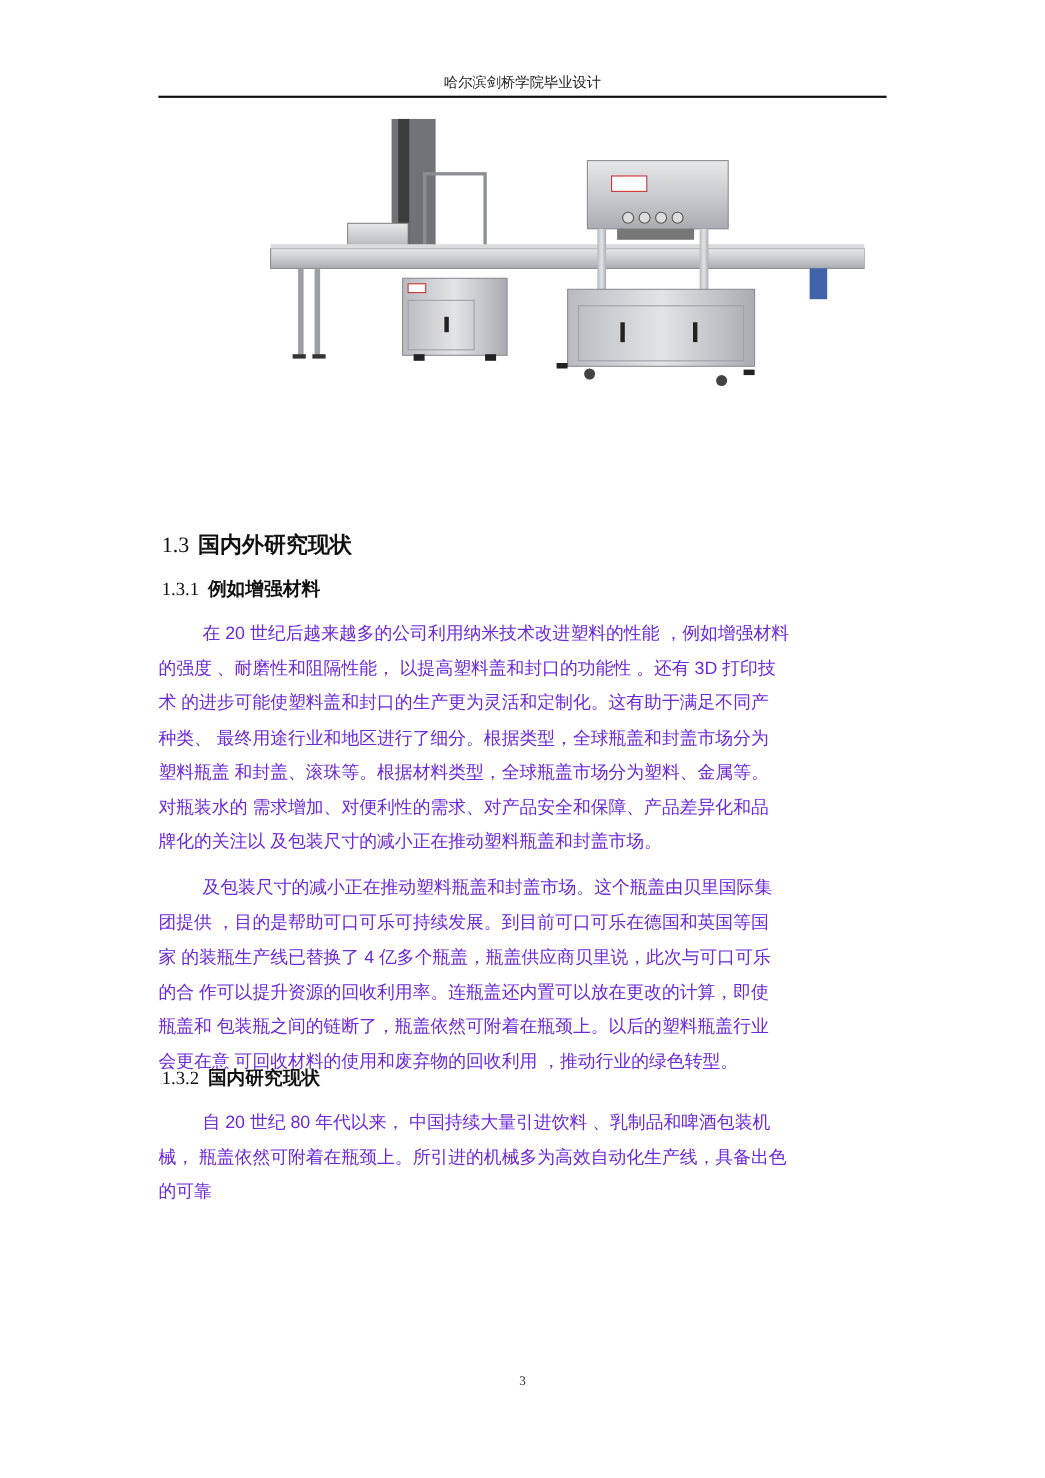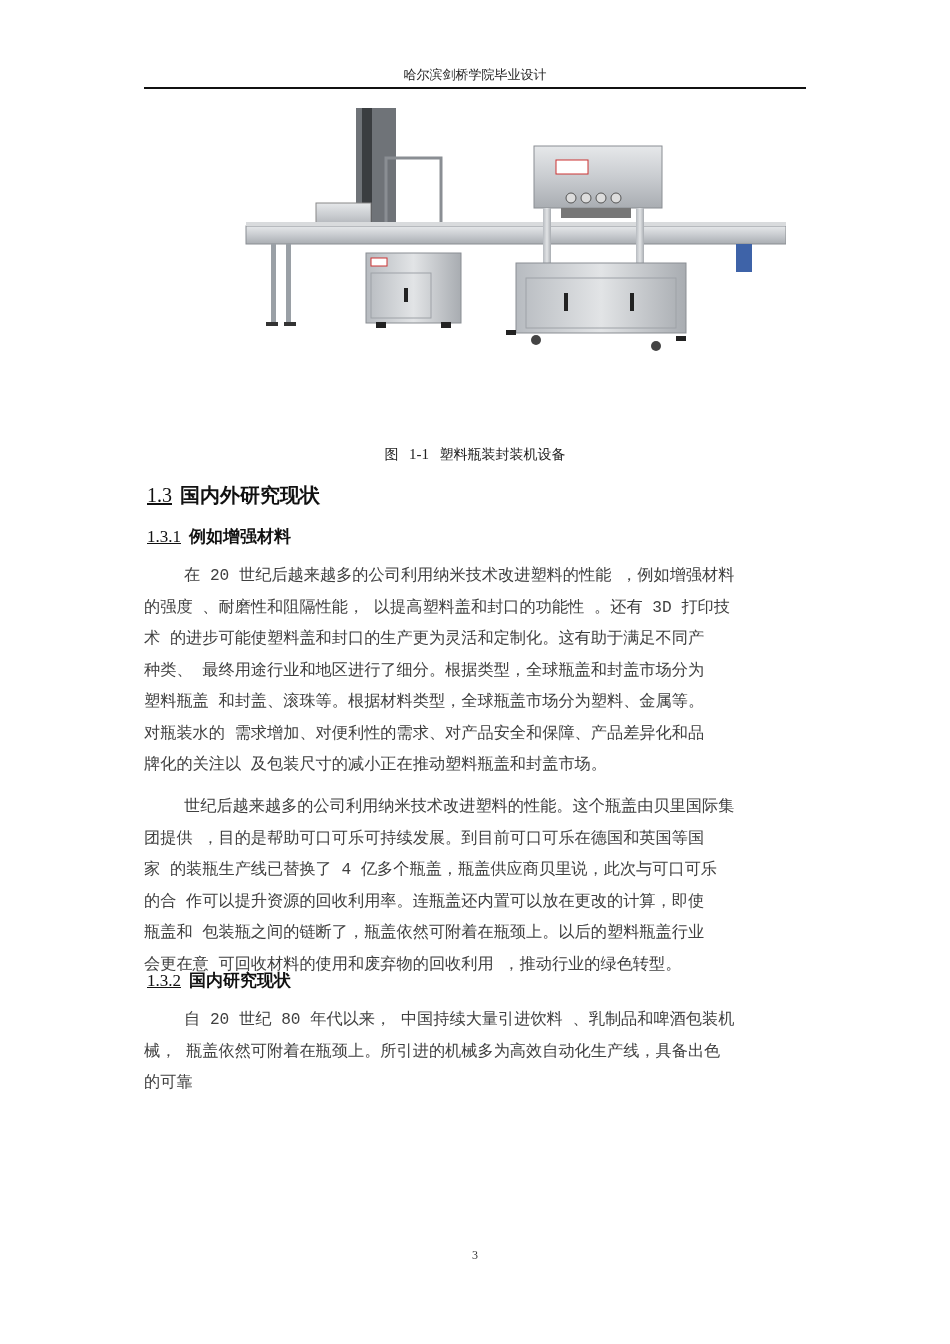--- a/index.html
+++ b/index.html
@@ -17,26 +17,26 @@
     }
     .caption .fig-num { font-family: "Liberation Serif", serif; font-size: 15px; }
     .h2 {
       position: absolute; left: 147px; top: 480px;
       font-size: 20px; line-height: 30px;
     }
     .h3 {
       position: absolute; left: 147px;
       font-size: 17px; line-height: 28px;
     }
-    .num { font-family: "Liberation Serif", serif; font-weight: normal; text-decoration: underline; }
+    .num { font-family: "Liberation Serif", serif; font-weight: normal; }
     .htext { font-family: "DejaVu Sans", sans-serif; font-weight: bold; margin-left: 8px; text-align: right; }
     .para {
       position: absolute; left: 144px; width: 666px;
-      font-family: Liberation Mono, monospace; font-size: 16.2px; line-height: 31.5px;
-      text-align: justify; color: #404040; margin: 0;
+      font-family: Liberation Sans, sans-serif; font-size: 16.2px; line-height: 31.5px;
+      text-align: justify; color: #6d28d9; margin: 0;
     }
     .para .line { display: block; white-space: nowrap; }
     .para .indent { padding-left: 40px; }
     .footer {
       position: absolute; left: 0; top: 1248px; width: 950px; text-align: center;
       font-family: "Liberation Serif", serif; font-size: 12px; color: #333;
     }
   </style>
 </head>
 <body>
@@ -98,46 +98,41 @@
       <rect x="414" y="185" width="4" height="18" fill="#222"></rect>
       <circle cx="320" cy="232" r="5" fill="#444"></circle>
       <circle cx="440" cy="238" r="5" fill="#444"></circle>
       <rect x="290" y="222" width="10" height="5" fill="#222"></rect>
       <rect x="460" y="228" width="10" height="5" fill="#222"></rect>
 
       <rect x="520" y="136" width="16" height="28" fill="#3e63a8"></rect>
     </svg>
   </div>
 
-  <div class="caption">
-    <span>图</span>
-    <span class="fig-num" style="margin:0 6px;">1-1</span>
-    <span>塑料瓶装封装机设备</span>
-  </div>
 
   <div class="h2">
     <span class="num">1.3</span><span class="htext">国内外研究现状</span>
   </div>
 
   <div class="h3" style="top:522px;">
     <span class="num">1.3.1</span><span class="htext">例如增强材料</span>
   </div>
 
   <p class="para" style="top:561px;">
     <span class="line indent">在 20 世纪后越来越多的公司利用纳米技术改进塑料的性能 ，例如增强材料</span>
     <span class="line">的强度 、耐磨性和阻隔性能， 以提高塑料盖和封口的功能性 。还有 3D 打印技</span>
     <span class="line">术 的进步可能使塑料盖和封口的生产更为灵活和定制化。这有助于满足不同产</span>
     <span class="line">种类、 最终用途行业和地区进行了细分。根据类型，全球瓶盖和封盖市场分为</span>
     <span class="line">塑料瓶盖 和封盖、滚珠等。根据材料类型，全球瓶盖市场分为塑料、金属等。</span>
     <span class="line">对瓶装水的 需求增加、对便利性的需求、对产品安全和保障、产品差异化和品</span>
     <span class="line">牌化的关注以 及包装尺寸的减小正在推动塑料瓶盖和封盖市场。</span>
   </p>
 
   <p class="para" style="top:792px;">
-    <span class="line indent">世纪后越来越多的公司利用纳米技术改进塑料的性能。这个瓶盖由贝里国际集</span>
+    <span class="line indent">及包装尺寸的减小正在推动塑料瓶盖和封盖市场。这个瓶盖由贝里国际集</span>
     <span class="line">团提供 ，目的是帮助可口可乐可持续发展。到目前可口可乐在德国和英国等国</span>
     <span class="line">家 的装瓶生产线已替换了 4 亿多个瓶盖，瓶盖供应商贝里说，此次与可口可乐</span>
     <span class="line">的合 作可以提升资源的回收利用率。连瓶盖还内置可以放在更改的计算，即使</span>
     <span class="line">瓶盖和 包装瓶之间的链断了，瓶盖依然可附着在瓶颈上。以后的塑料瓶盖行业</span>
     <span class="line">会更在意 可回收材料的使用和废弃物的回收利用 ，推动行业的绿色转型。</span>
   </p>
 
   <div class="h3" style="top:966px;">
     <span class="num">1.3.2</span><span class="htext">国内研究现状</span>
   </div>

